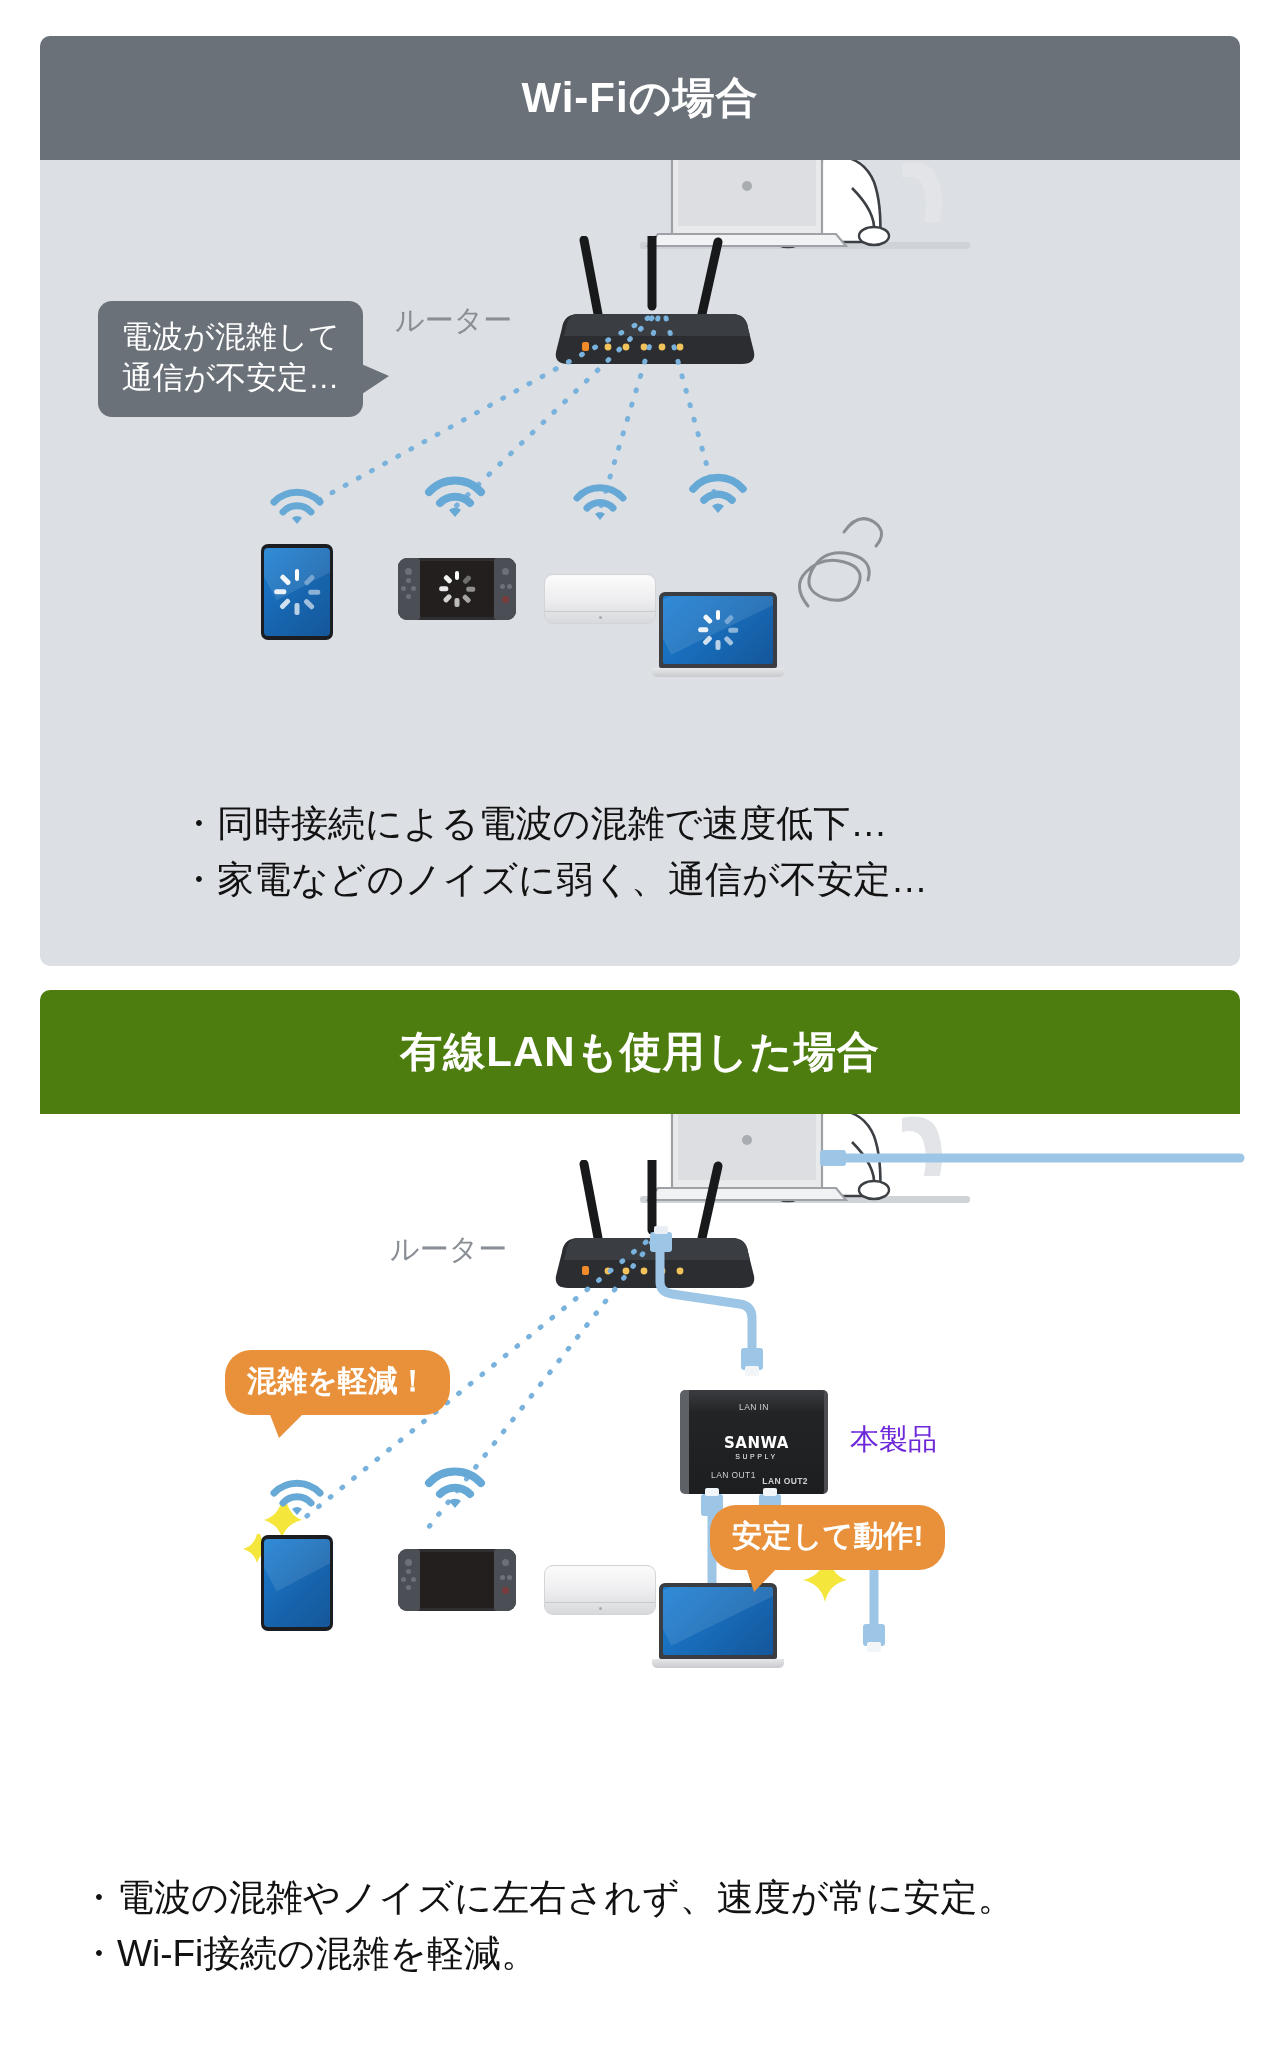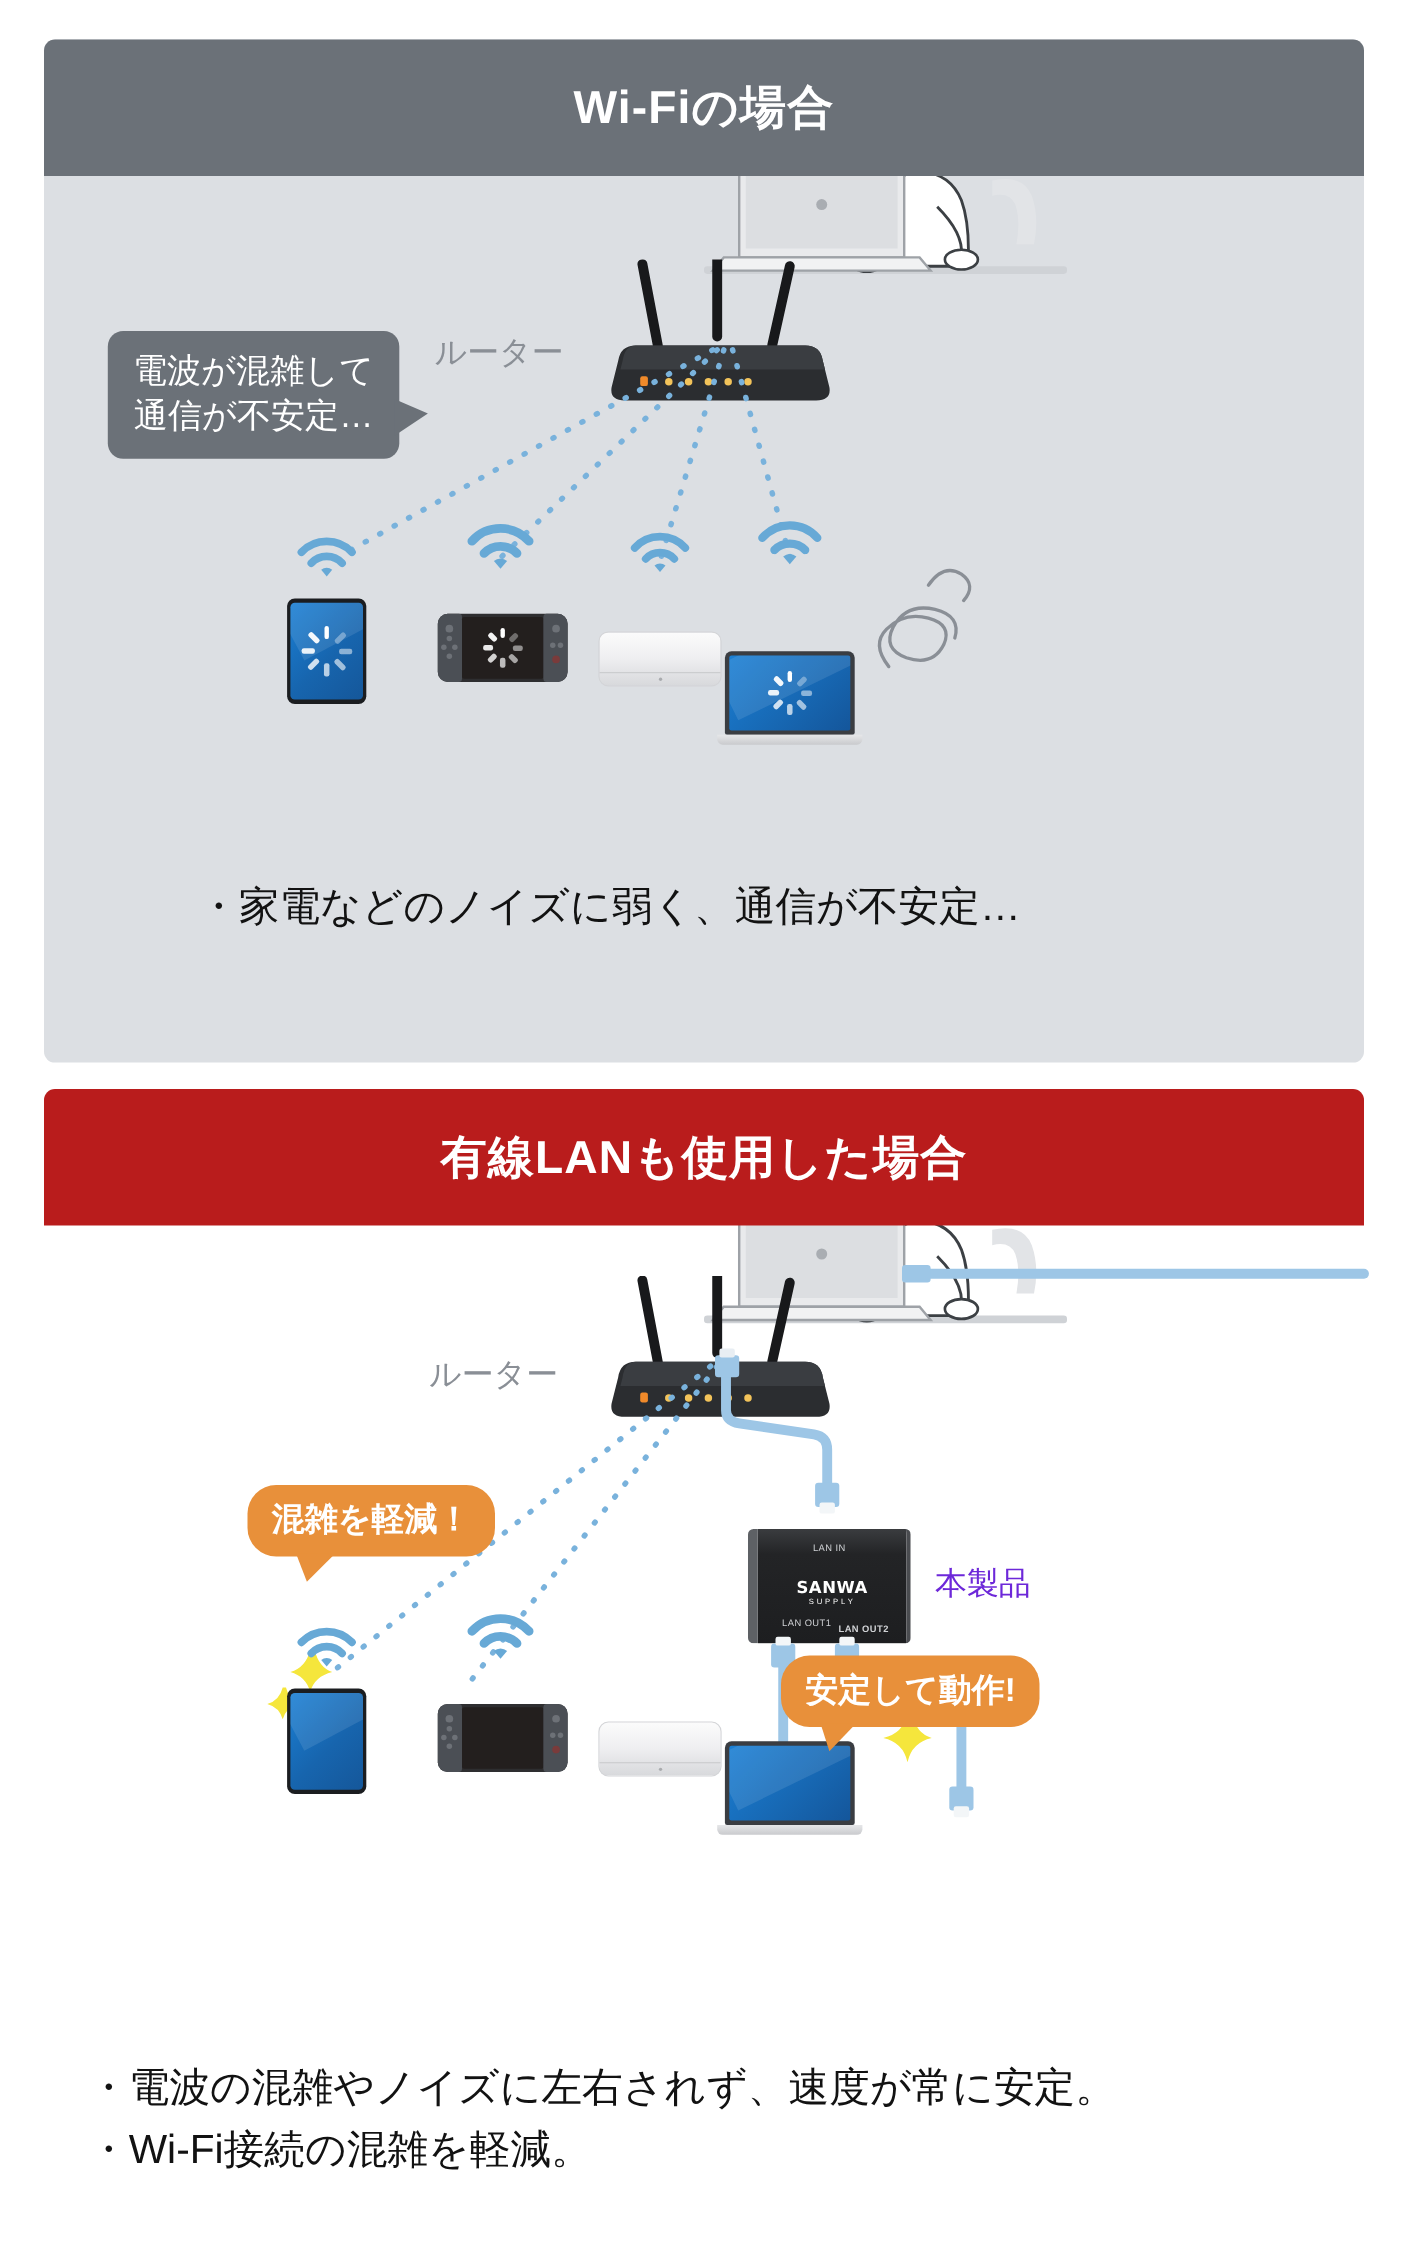--- a/index.html
+++ b/index.html
@@ -52,21 +52,21 @@
     width: 1200px;
     height: 124px;
     border-radius: 10px 10px 0 0;
     display: flex;
     align-items: center;
     justify-content: center;
     z-index: 5;
   }
 
   .header-bar.gray { background: #6b7178; }
-  .header-bar.blue { background: #b91c1c; }
+  .header-bar.blue { background: #4d7c0f; }
 
   .header-title {
     color: #ffffff;
     font-size: 42px;
     font-weight: bold;
     letter-spacing: 1px;
     white-space: nowrap;
   }
 
   
@@ -556,20 +556,21 @@
         <div class="scribble" style="left:740px; top:-10px;">
           <svg width="110" height="130" viewBox="0 0 110 130">
             <path d="M28 120 q-16 -20 -2 -34 q16 -16 38 -10 q22 6 14 24 q-10 20 -34 12 q-22 -8 -12 -28 q12 -22 38 -16 q24 6 18 26
                      M64 46 q14 -20 30 -10 q14 10 2 24" fill="none" stroke="#8a8f96" stroke-width="3" stroke-linecap="round"></path>
           </svg>
         </div>
 
       </div>
 
       <div class="bullets bullets-w">
+        <div class="bullet-line">・同時接続による電波の混雑で速度低下…</div>
         <div class="bullet-line">・家電などのノイズに弱く、通信が不安定…</div>
       </div>
 
     </div>
   </div>
 
   <div class="panel panel-lan">
 
     <div class="header-bar blue">
       <span class="header-title">有線LANも使用した場合</span>

